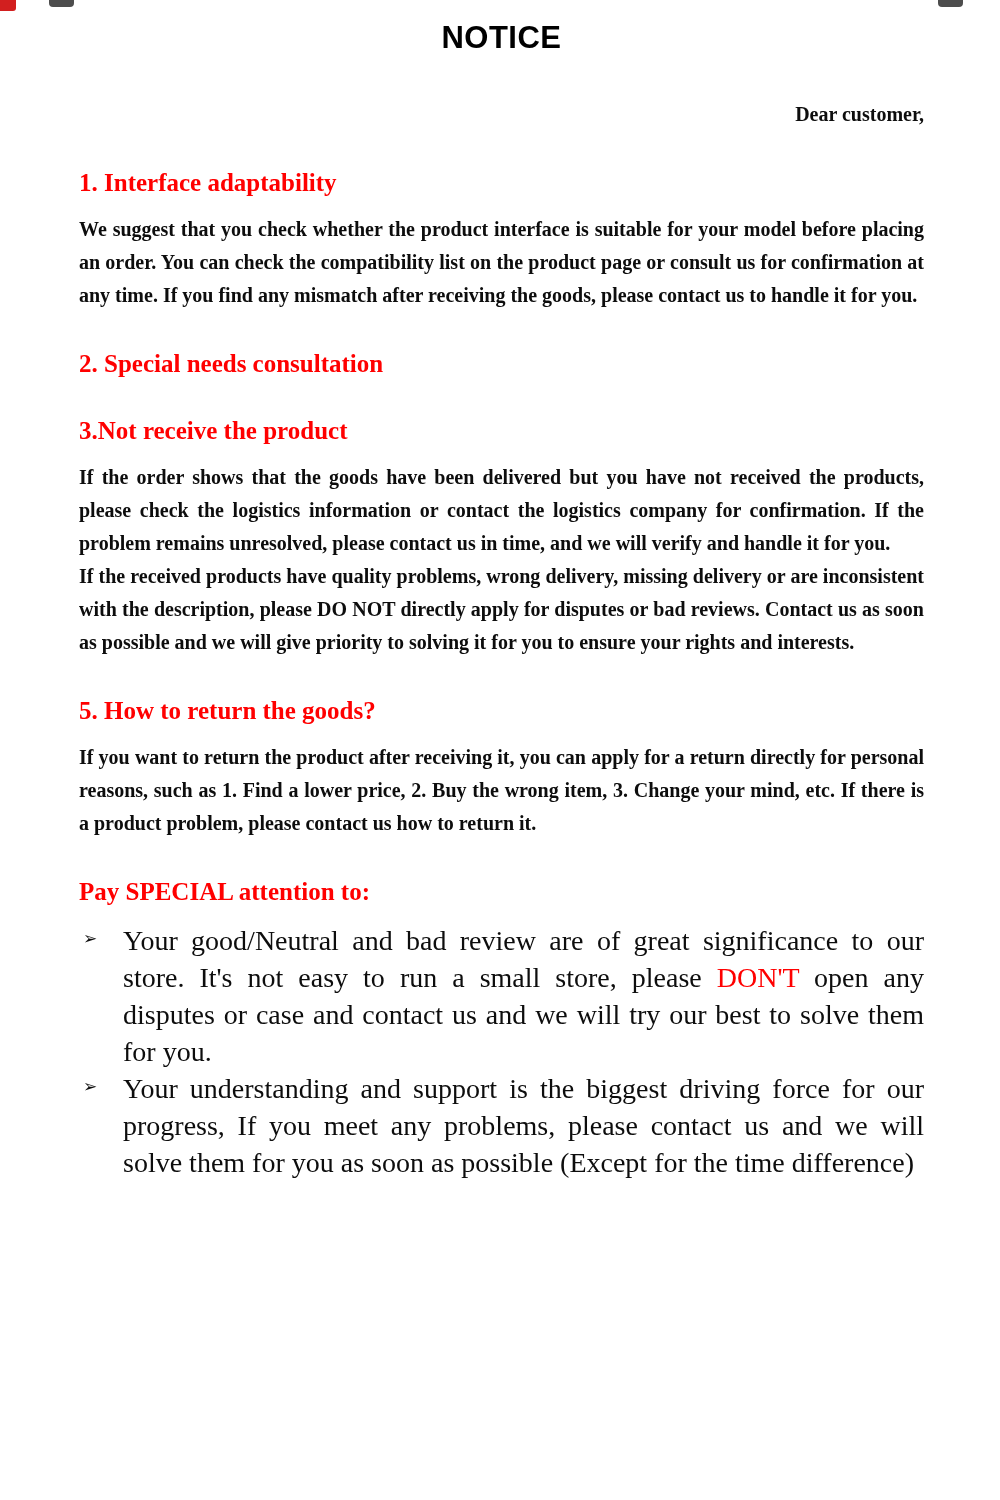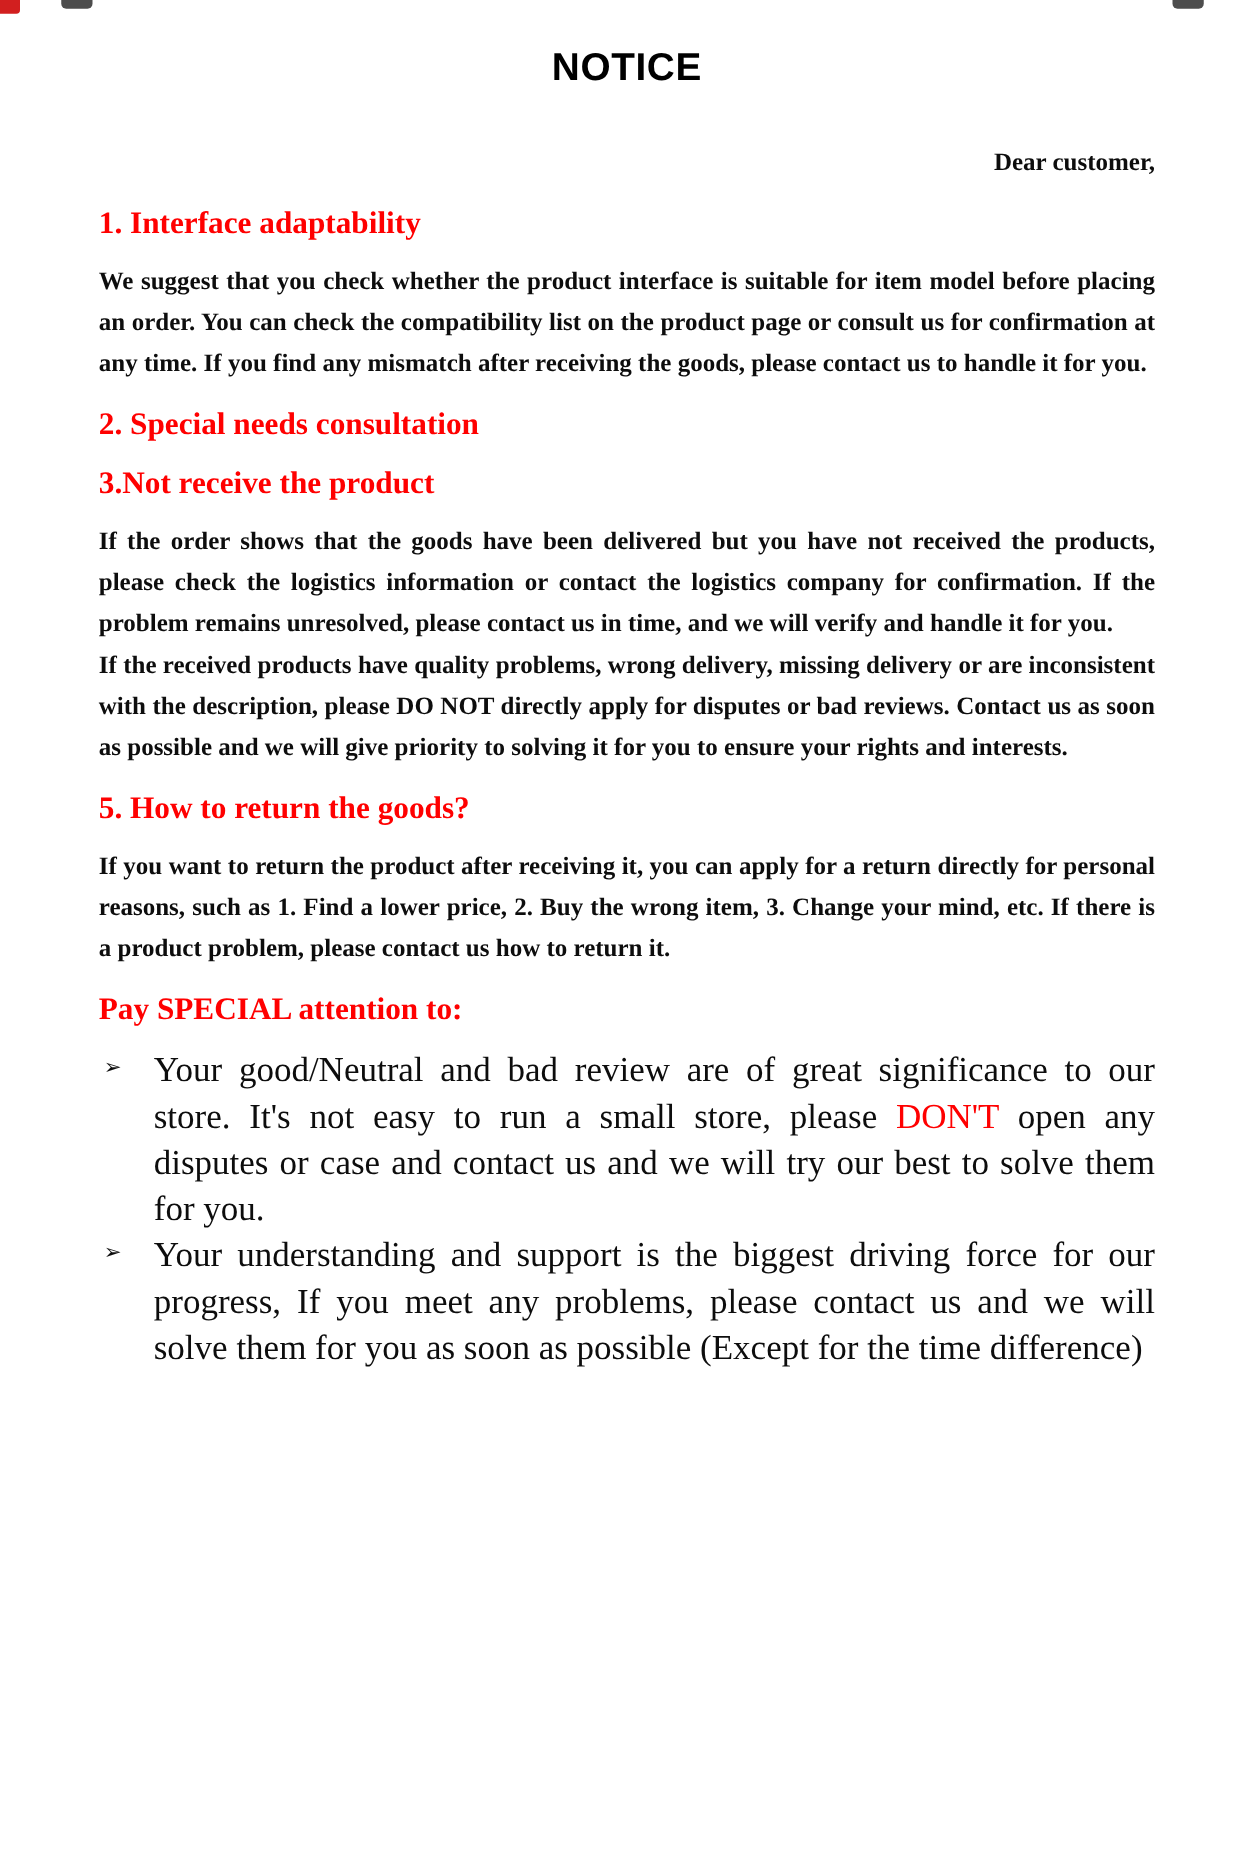--- a/index.html
+++ b/index.html
@@ -11,21 +11,21 @@
     position: relative;
     overflow: hidden;
     font-family: "Liberation Serif", serif;
     color: #0d0d0d;
   }
   .artifact { position: absolute; top: 0; }
   .artifact-red { left: 0; width: 16px; height: 11px; background: #d21f1f; border-radius: 0 0 3px 0; }
   .artifact-left { left: 49px; width: 25px; height: 7px; background: #4d4d4d; border-radius: 0 0 4px 4px; }
   .artifact-right { left: 938px; width: 25px; height: 7px; background: #4d4d4d; border-radius: 0 0 4px 4px; }
 
-  .page { padding: 28px 76px 0 79px; }
+  .page { padding: 12px 76px 0 79px; }
 
   .title {
     font-family: "Liberation Sans", sans-serif;
     font-weight: 700;
     font-size: 31px;
     letter-spacing: 0.5px;
     text-align: center;
     color: #000000;
     margin: 8px 0 42px 0;
   }
@@ -43,21 +43,21 @@
     line-height: 33px;
     margin: 0;
     text-align: right;
   }
 
   .heading {
     color: #ff0000;
     font-size: 25px;
     font-weight: 700;
     line-height: 30px;
-    margin: 17px 0 15px 0;
+    margin: 37px 0 15px 0;
   }
 
   .bullets {
     list-style: none;
     margin: 2px 0 0 0;
     padding: 0;
   }
   .bullet {
     display: flex;
     align-items: flex-start;
@@ -88,21 +88,21 @@
 <div class="artifact artifact-right"></div>
 
 <div class="page">
 
   <h1 class="title">NOTICE</h1>
 
   <p class="salutation">Dear customer,</p>
 
   <section>
     <h2 class="heading">1. Interface adaptability</h2>
-    <p class="body-text">We suggest that you check whether the product interface is suitable for item model before placing an order. You can check the compatibility list on the product page or consult us for confirmation at any time. If you find any mismatch after receiving the goods, please contact us to handle it for you.</p>
+    <p class="body-text">We suggest that you check whether the product interface is suitable for your model before placing an order. You can check the compatibility list on the product page or consult us for confirmation at any time. If you find any mismatch after receiving the goods, please contact us to handle it for you.</p>
   </section>
 
   <section>
     <h2 class="heading">2. Special needs consultation</h2>
   </section>
 
   <section>
     <h2 class="heading">3.Not receive the product</h2>
     <p class="body-text">If the order shows that the goods have been delivered but you have not received the products, please check the logistics information or contact the logistics company for confirmation. If the problem remains unresolved, please contact us in time, and we will verify and handle it for you.</p>
   </section>

